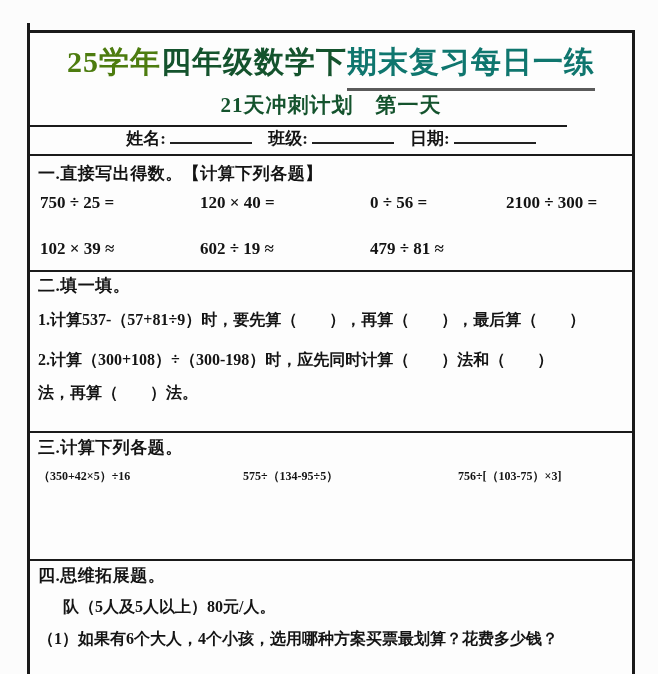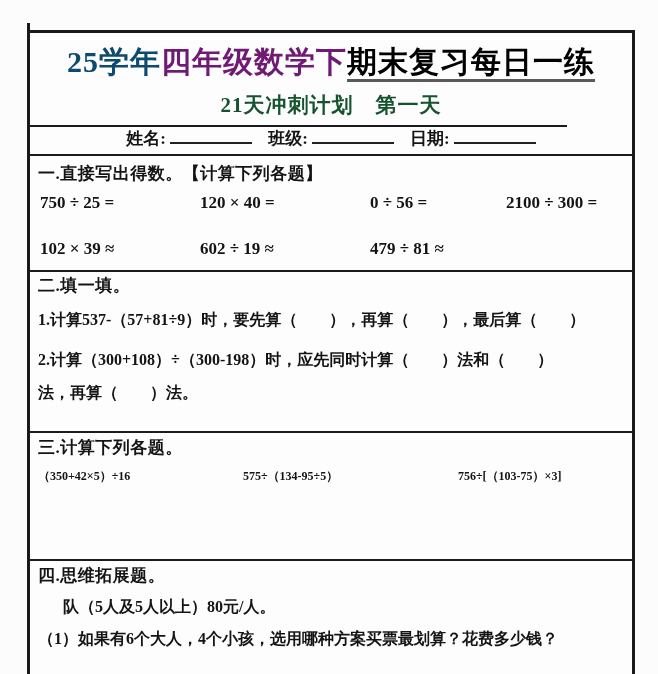--- a/index.html
+++ b/index.html
@@ -29,26 +29,26 @@
     background:#1a1a1a;
   }
   .title {
     margin-top:8px;
     text-align:center;
     font-size:30px;
     line-height:42px;
     letter-spacing:1px;
     white-space:nowrap;
   }
-  .title .gray { color:#0c4a6e; }
-  .title .black { color:#701a75; }
+  .title .gray { color:#4d7c0f; }
+  .title .black { color:#14532d; }
   .title .underlined {
-    color:#000000;
+    color:#0f766e;
     border-bottom:3px solid #5a5a5a;
-    padding-bottom:1px;
+    padding-bottom:10px;
   }
   .subtitle {
     margin-top:8px;
     text-align:center;
     font-size:21px;
     line-height:28px;
     letter-spacing:1px;
     color:#14532d;
   }
   .divider-partial {

